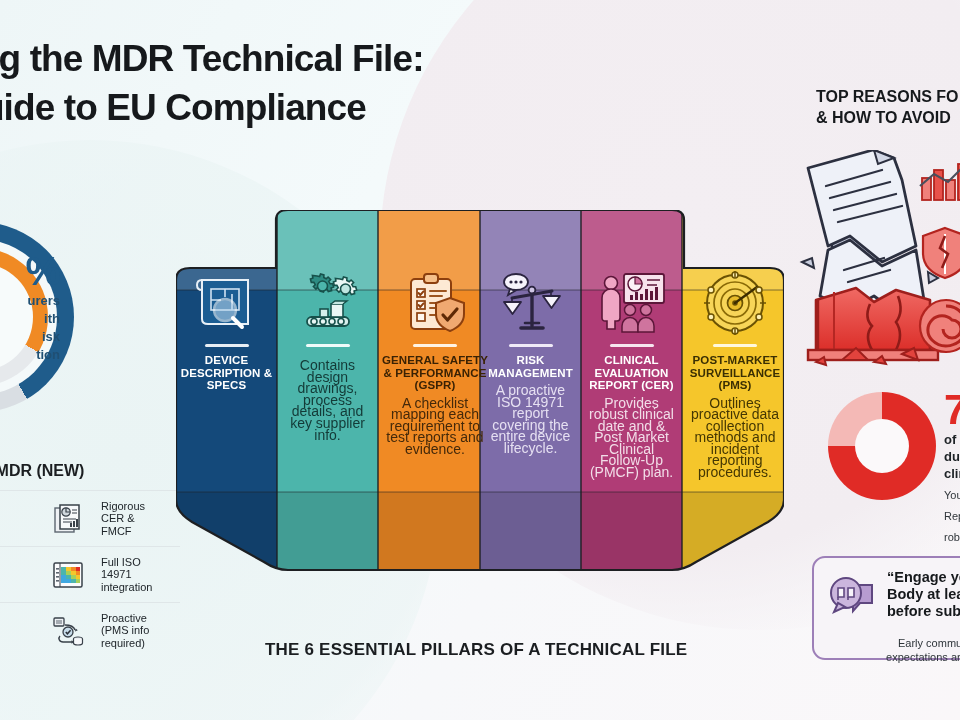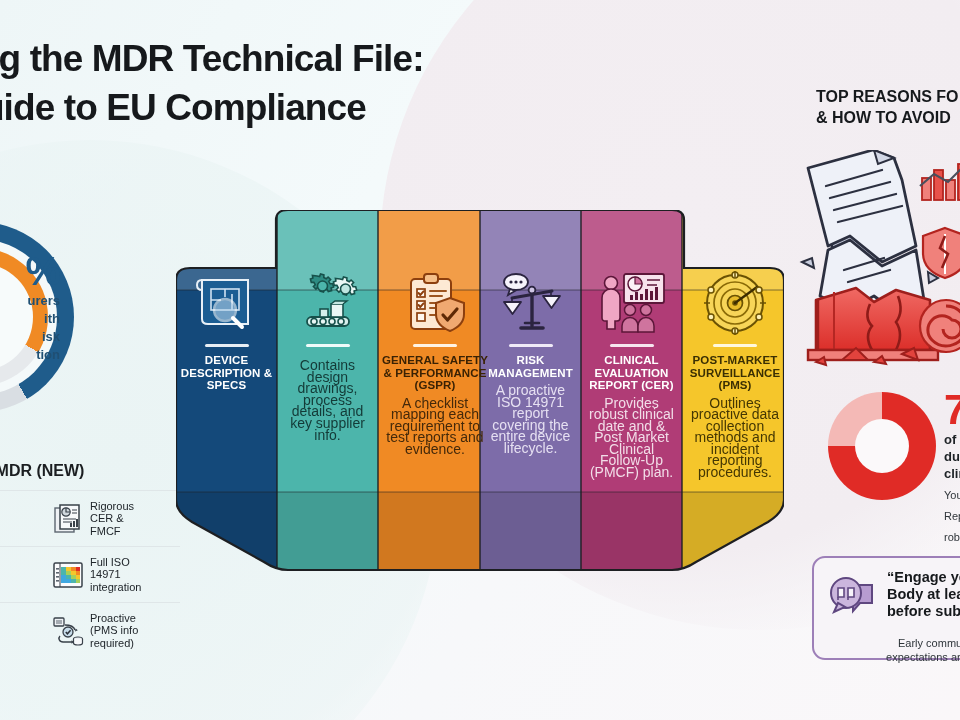--- a/index.html
+++ b/index.html
@@ -100,21 +100,21 @@
   }
   .cmp-row {
     display: flex; align-items: center;
     height: 56px;
     border-top: 1px solid #dfe6e8;
     gap: 6px;
   }
   .cmp-row:first-of-type { border-top: none; }
   .cmp-cell { display: flex; align-items: center; gap: 5px; width: 50%; }
   .cmp-ico { width: 34px; height: 34px; flex: none; }
-  .cmp-lbl { font-size: 11px; line-height: 12.5px; color: #2b3136; }
+  .cmp-lbl { font-size: 11px; line-height: 12.5px; color: #2b3136; margin-left: 11px; }
   .cmp-lbl.new { color: #20262b; }
 
   
   .pillars {
     position: absolute;
     left: 176px; top: 210px;
     width: 608px; height: 362px;
   }
   .pillar-svg { position: absolute; left: 0; top: 0; }
   .pillar-content {
@@ -506,20 +506,21 @@
               <path d="M35 1v6M35 59v6M4 33h6M60 33h6"></path>
             </g>
           </svg>
       </span>
       <span class="p-rule" style="background:#fff8dd"></span>
       <span class="p-head" style="color:#3a2f03">POST-MARKET SURVEILLANCE (PMS)</span>
       <span class="p-body" style="color:#443703">Outlines proactive data collection methods and incident reporting procedures.</span>
     </div>
   </div>
 
+  <div class="caption-bottom">THE 6 ESSENTIAL PILLARS OF A TECHNICAL FILE</div>
 
   <div class="right-head">
     <div>TOP REASONS FO</div>
     <div>&amp; HOW TO AVOID</div>
   </div>
 
   <span class="broken-doc">
     <svg width="165" height="220" viewBox="0 0 165 220">
 
       <path d="M34 22 L96 4 L124 100 L62 126 Z" fill="#c9cede" stroke="#2c3040" stroke-width="2.6" stroke-linejoin="round"></path>

